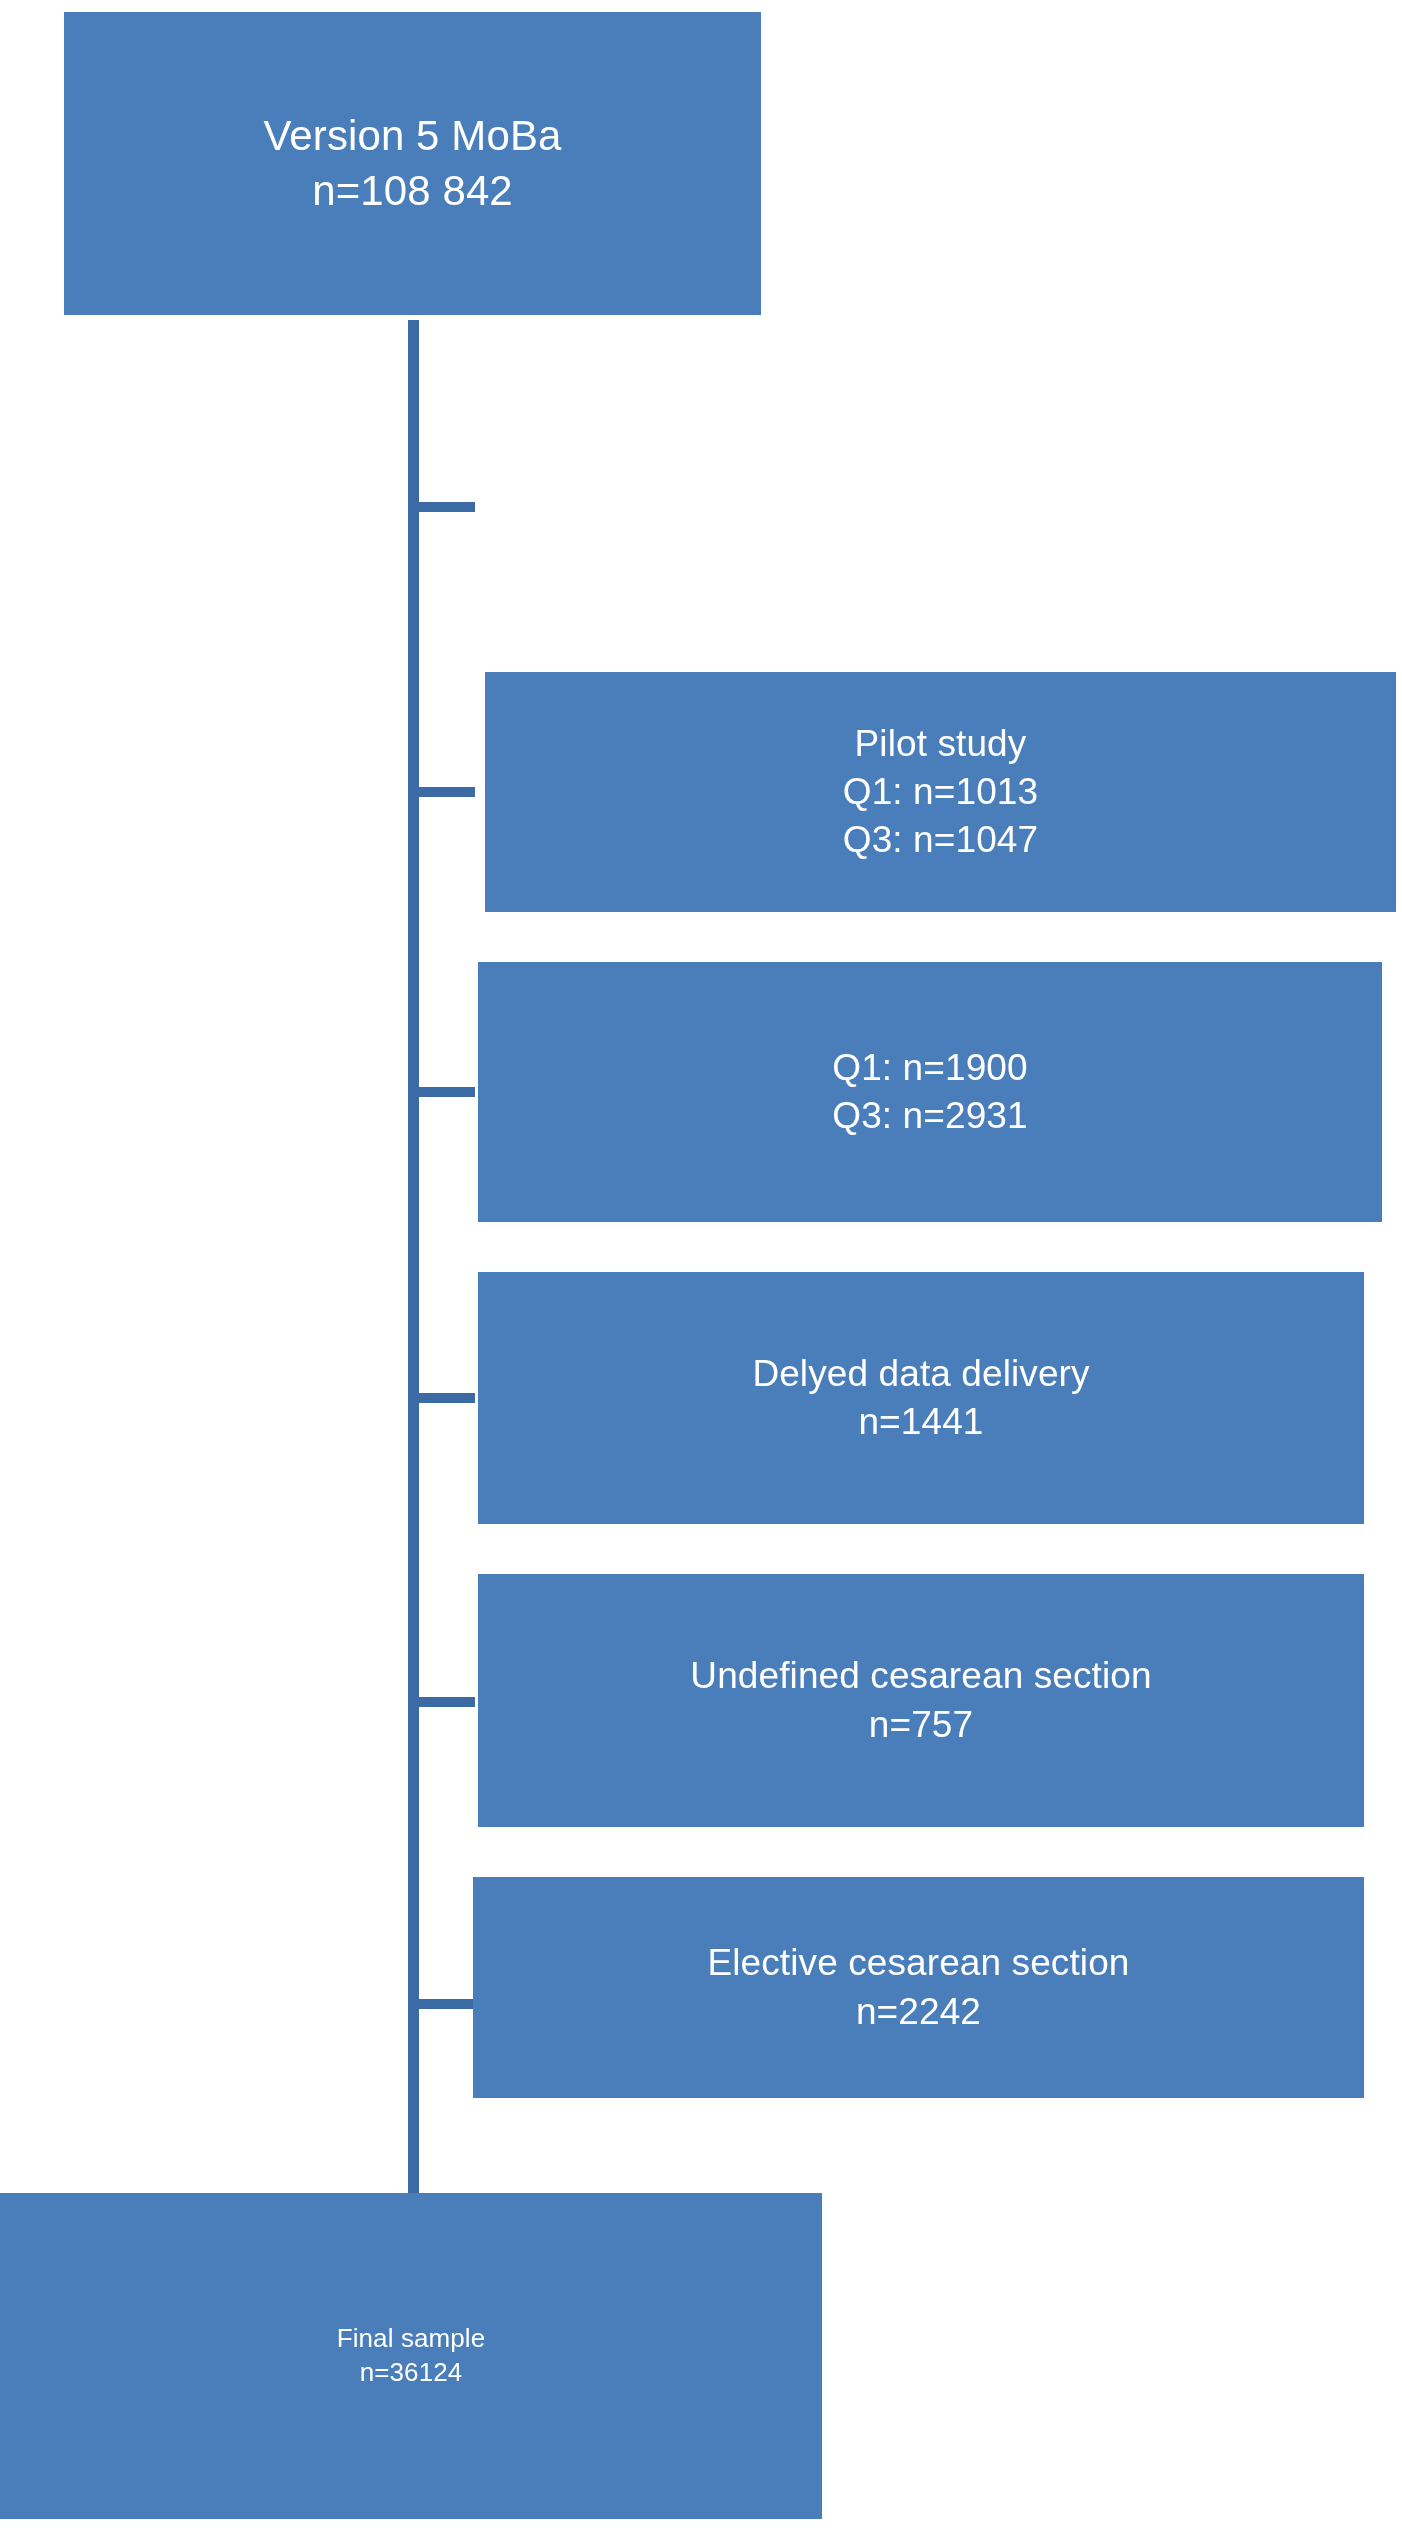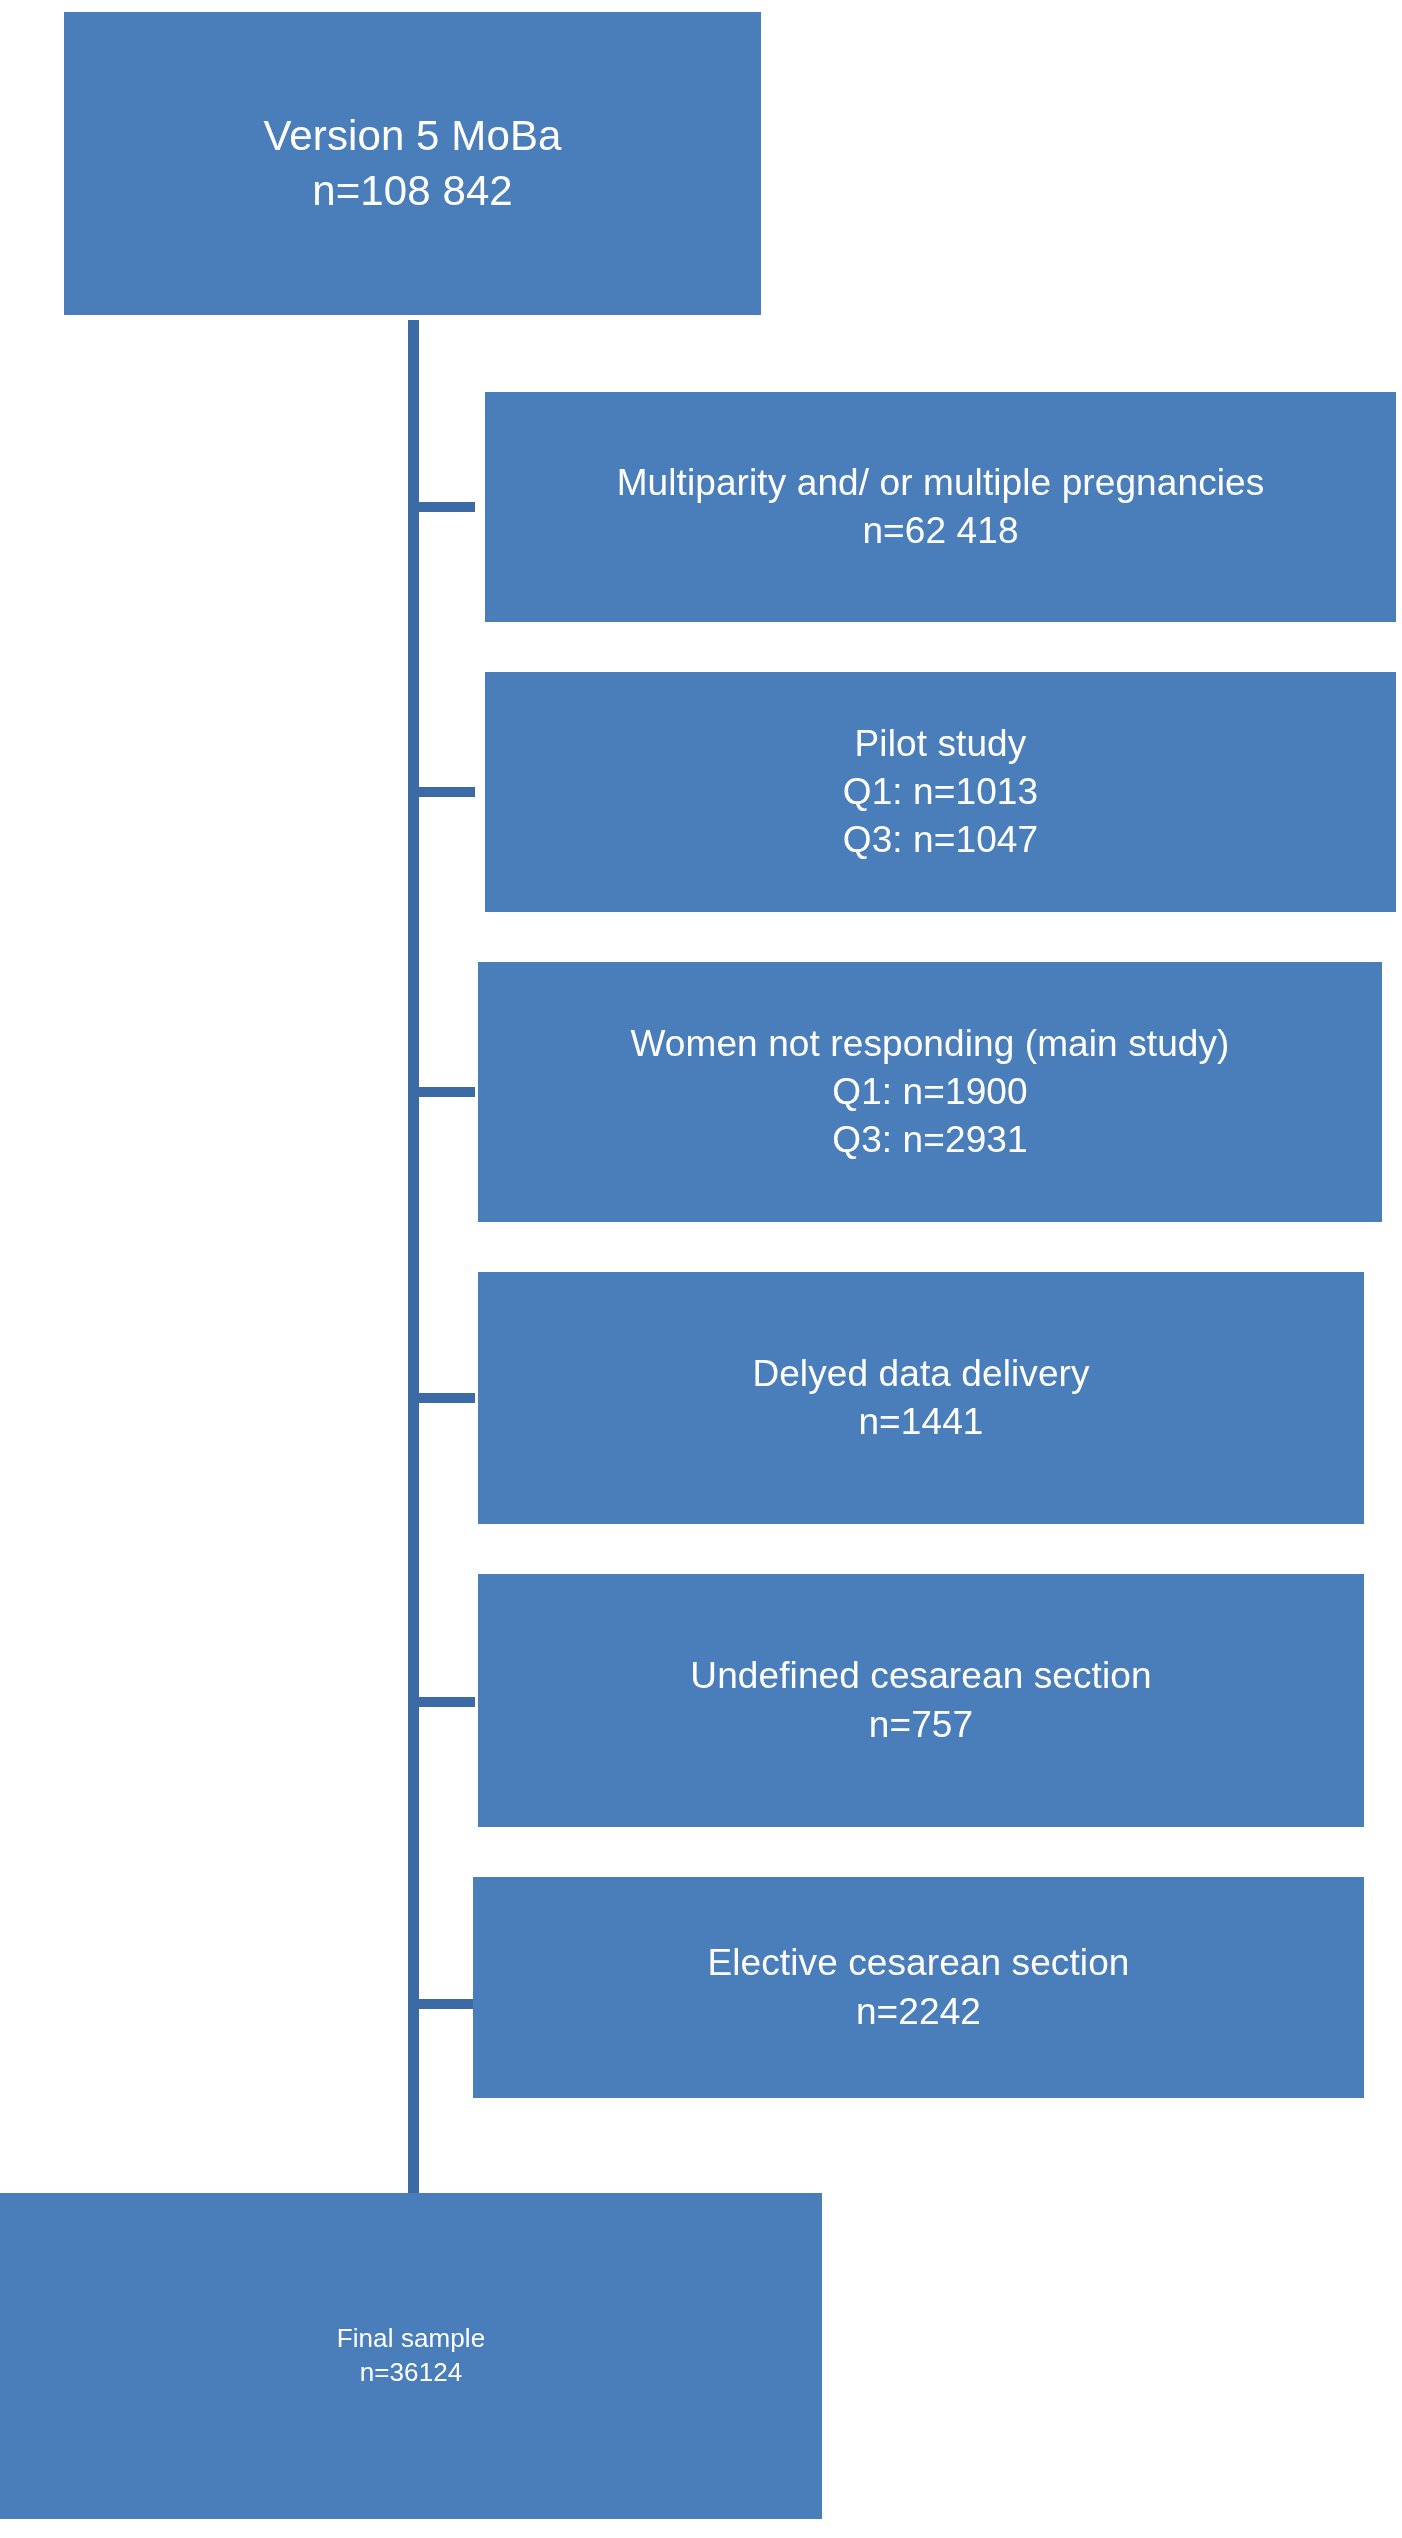--- a/index.html
+++ b/index.html
@@ -93,33 +93,28 @@
 
   <div class="connector-spine" id="spine-main"></div>
 
   <div class="connector-stub" id="stub-1"></div>
   <div class="connector-stub" id="stub-2"></div>
   <div class="connector-stub" id="stub-3"></div>
   <div class="connector-stub" id="stub-4"></div>
   <div class="connector-stub" id="stub-5"></div>
   <div class="connector-stub" id="stub-6"></div>
 
-  <div class="flow-box" id="box-exc-1">
-    <span class="line">Multiparity and/ or multiple pregnancies</span>
-    <span class="line">n=62 418</span>
-  </div>
 
   <div class="flow-box" id="box-exc-2">
     <span class="line">Pilot study</span>
     <span class="line">Q1: n=1013</span>
     <span class="line">Q3: n=1047</span>
   </div>
 
   <div class="flow-box" id="box-exc-3">
-    <span class="line">Women not responding (main study)</span>
     <span class="line">Q1: n=1900</span>
     <span class="line">Q3: n=2931</span>
   </div>
 
   <div class="flow-box" id="box-exc-4">
     <span class="line">Delyed data delivery</span>
     <span class="line">n=1441</span>
   </div>
 
   <div class="flow-box" id="box-exc-5">

